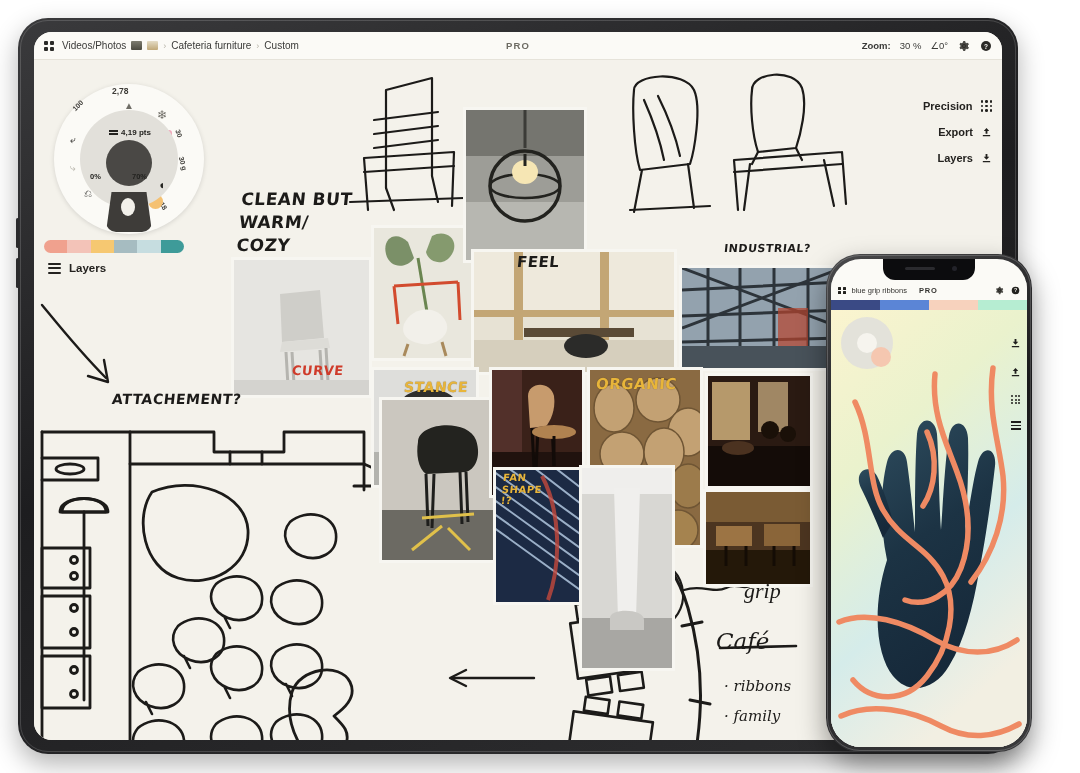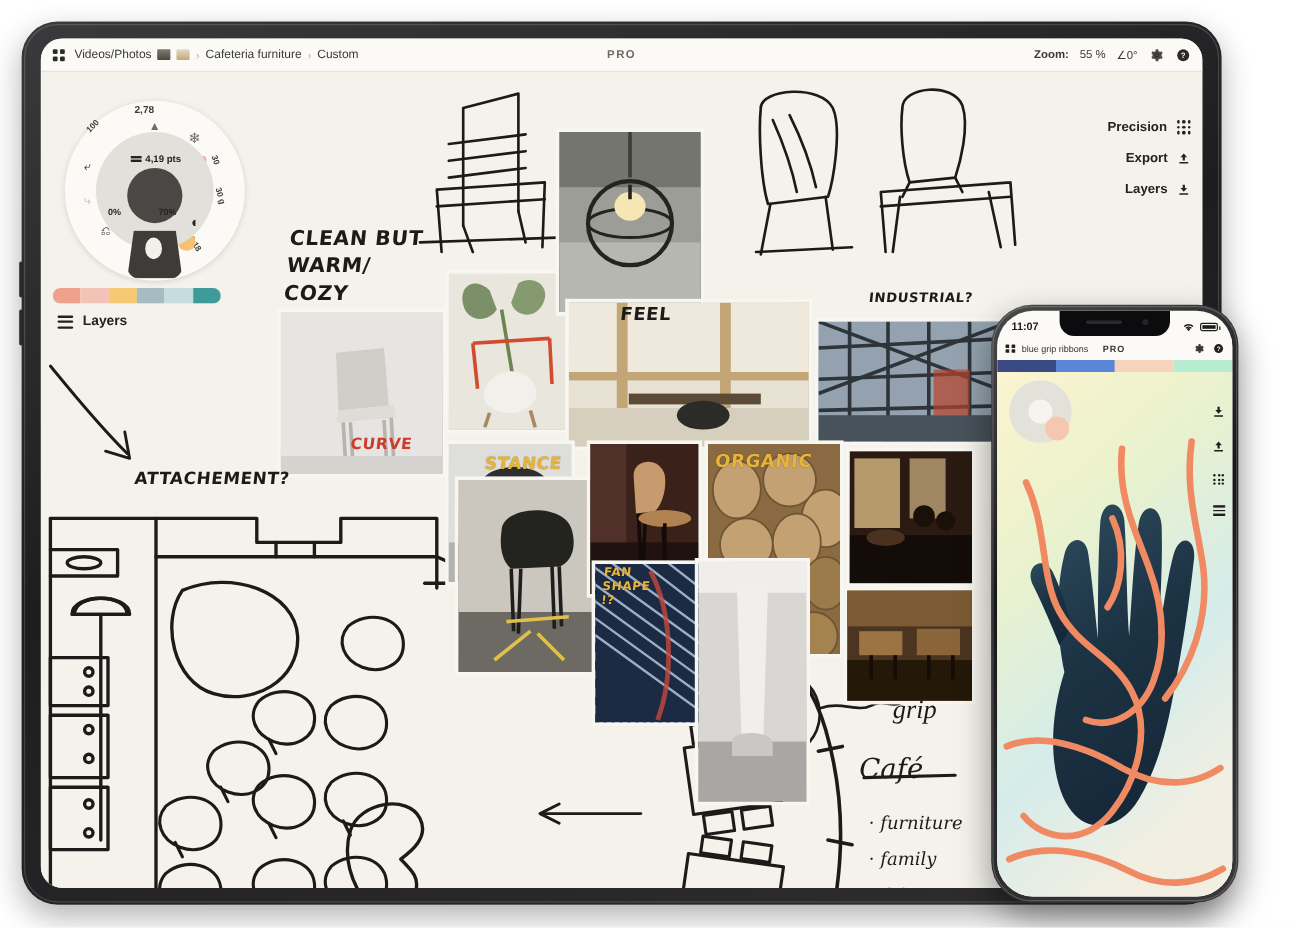--- a/index.html
+++ b/index.html
@@ -216,21 +216,21 @@
           <span class="sep">›</span>
           <span>Cafeteria furniture</span>
           <span class="sep">›</span>
           <span>Custom</span>
         </div>
         <div id="pro-label">PRO</div>
         <div class="tb-right">
           <span class="zoom-txt">
             <b>Zoom:</b>
           </span>
-          <span>55 %</span>
+          <span>30 %</span>
           <span>∠0°</span>
           <span class="ico-circ">
             <svg width="12" height="12" viewBox="0 0 24 24" fill="#2b2a27">
               <path d="M12 8.2a3.8 3.8 0 100 7.6 3.8 3.8 0 000-7.6zm0 5.8a2 2 0 110-4 2 2 0 010 4z"></path>
               <path d="M20 12c0-.6-.05-1.1-.14-1.6l2-1.5-2-3.4-2.3 1a7.7 7.7 0 00-2.8-1.6L14.4 2h-4l-.4 2.9c-1 .3-2 .9-2.8 1.6l-2.3-1-2 3.4 2 1.5c-.1.5-.15 1-.15 1.6s.05 1.1.15 1.6l-2 1.5 2 3.4 2.3-1c.8.7 1.8 1.3 2.8 1.6l.4 2.9h4l.4-2.9c1-.3 2-.9 2.8-1.6l2.3 1 2-3.4-2-1.5c.09-.5.14-1 .14-1.6z" opacity=".85"></path>
             </svg>
           </span>
           <span class="ico-circ">
             <svg width="12" height="12" viewBox="0 0 24 24">
               <circle cx="12" cy="12" r="10" fill="#2b2a27"></circle>
@@ -539,21 +539,21 @@
         <div class="hand sk ylw" style="left:562px;top:314px;font-size:15px;">ORGANIC</div>
 
         <div class="hand sk ylw" style="left:468px;top:412px;font-size:10px;line-height:1.15;">FAN
 SHAPE
 !?</div>
 
         <div class="hand script" style="left:710px;top:516px;font-size:22px;font-family:Liberation Serif, serif;">grip</div>
 
         <div class="hand script" style="left:682px;top:566px;font-size:23px;">Café</div>
 
-        <div class="hand script" style="left:690px;top:616px;font-size:15px;">· furniture</div>
+        <div class="hand script" style="left:690px;top:616px;font-size:15px;">· ribbons</div>
         <div class="hand script" style="left:690px;top:646px;font-size:15px;">· family</div>
         <div class="hand script" style="left:690px;top:676px;font-size:15px;font-weight:bold;font-style:normal;">· COFFEE</div>
 
         <div id="dial">
           <div class="dial-outer"></div>
 
           <div class="lbl top">2,78</div>
           <div class="lbl l100">100</div>
           <div class="lbl r30">30</div>
           <div class="lbl r306">30 g</div>
@@ -671,33 +671,20 @@
             <path d="M24 92 C42 130 36 172 52 200 C70 232 96 236 112 266 C128 296 118 338 96 366 C74 394 40 392 22 370"></path>
             <path d="M104 64 C100 104 116 134 126 162 C138 194 142 226 130 258 C120 284 96 298 74 290"></path>
             <path d="M162 58 C156 100 168 132 172 166 C176 206 162 244 140 272"></path>
             <path d="M8 312 C36 300 74 312 104 330 C132 346 162 346 186 330"></path>
             <path d="M10 406 C40 392 80 400 110 416 C136 430 164 428 188 414"></path>
             <path d="M96 122 C108 148 104 178 92 196"></path>
           </g>
         </svg>
       </div>
 
-      <div id="pstatus">
-        <span>11:07</span>
-        <span class="pst-r">
-          <svg width="11" height="9" viewBox="0 0 16 12">
-            <path d="M8 11 L5.6 8.2 A3.6 3.6 0 0110.4 8.2 Z" fill="#1c1c1c"></path>
-            <path d="M2.6 5.4 A8 8 0 0113.4 5.4" stroke="#1c1c1c" stroke-width="1.7" fill="none"></path>
-            <path d="M4.6 7.6 A5.2 5.2 0 0111.4 7.6" stroke="#1c1c1c" stroke-width="1.5" fill="none"></path>
-          </svg>
-          <span class="batt">
-              <i></i>
-            </span>
-        </span>
-      </div>
 
       <div id="notch">
         <span class="spk"></span>
         <span class="cam"></span>
       </div>
 
       <div id="ptoolbar">
         <span class="pgrid">
             <i></i>
             <i></i>

